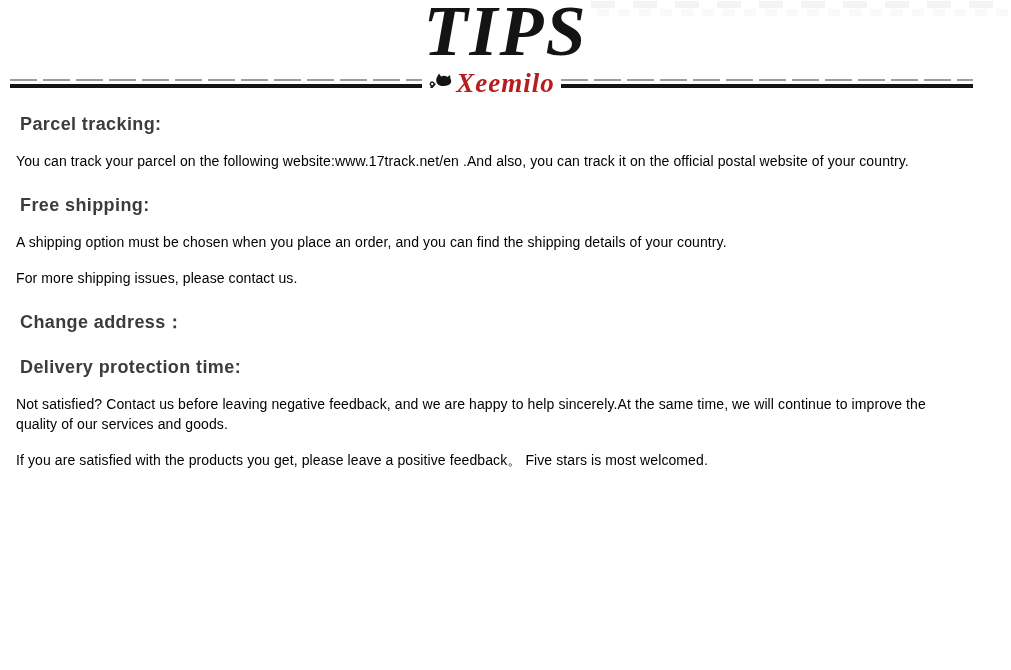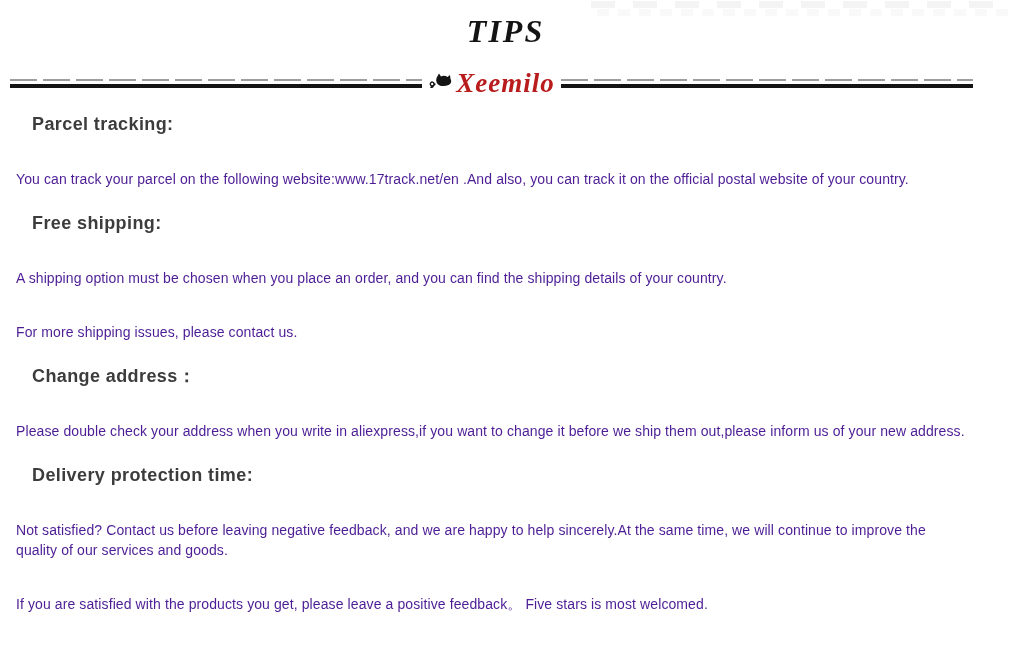--- a/index.html
+++ b/index.html
@@ -25,21 +25,21 @@
     background-repeat: repeat-x;
   }
   .page-title {
     margin: 0;
     height: 58px;
     line-height: 62px;
     text-align: center;
     font-family: "Liberation Serif", serif;
     font-style: italic;
     font-weight: bold;
-    font-size: 32px;
+    font-size: 72px;
     letter-spacing: 2px;
     color: #141414;
   }
   .divider {
     display: flex;
     align-items: center;
     margin: 18px 38px 0 10px;
     height: 14px;
   }
   .rule { flex: 1 1 auto; }
@@ -63,31 +63,31 @@
     font-style: italic;
     font-weight: bold;
     font-size: 27px;
     letter-spacing: 1px;
     color: #b91c1c;
     line-height: 1;
   }
   .cat-icon { margin-right: 2px; display: inline-block; }
   .content { padding: 0 16px; }
   .section-heading {
-    margin: 24px 0 0 16px;
+    margin: 24px 0 0 4px;
     font-size: 18px;
     font-weight: 600;
     letter-spacing: 0.4px;
     color: #3c3c3c;
     line-height: 21px;
   }
   .section-paragraph {
-    margin: 34px 0 0 0;
+    margin: 16px 0 0 0;
     font-size: 14px;
-    color: #4c1d95;
+    color: #000000;
     line-height: 20px;
     letter-spacing: 0.1px;
     white-space: pre-line;
   }
 </style>
 </head>
 <body>
 
 <div class="page">
 
@@ -116,20 +116,19 @@
     </span>
   </div>
 
   <div class="content">
       <h2 class="section-heading">Parcel tracking:</h2>
       <p class="section-paragraph">You can track your parcel on the following website:www.17track.net/en .And also, you can track it on the official postal website of your country.</p>
       <h2 class="section-heading">Free shipping:</h2>
       <p class="section-paragraph">A shipping option must be chosen when you place an order, and you can find the shipping details of your country.</p>
       <p class="section-paragraph">For more shipping issues, please contact us.</p>
       <h2 class="section-heading">Change address：</h2>
-      <p class="section-paragraph">Please double check your address when you write in aliexpress,if you want to change it before we ship them out,please inform us of your new address.</p>
       <h2 class="section-heading">Delivery protection time:</h2>
       <p class="section-paragraph">Not satisfied? Contact us before leaving negative feedback, and we are happy to help sincerely.At the same time, we will continue to improve the
 quality of our services and goods.</p>
       <p class="section-paragraph">If you are satisfied with the products you get, please leave a positive feedback。 Five stars is most welcomed.</p>
     </div>
 
 </div>
 
 </body></html>

